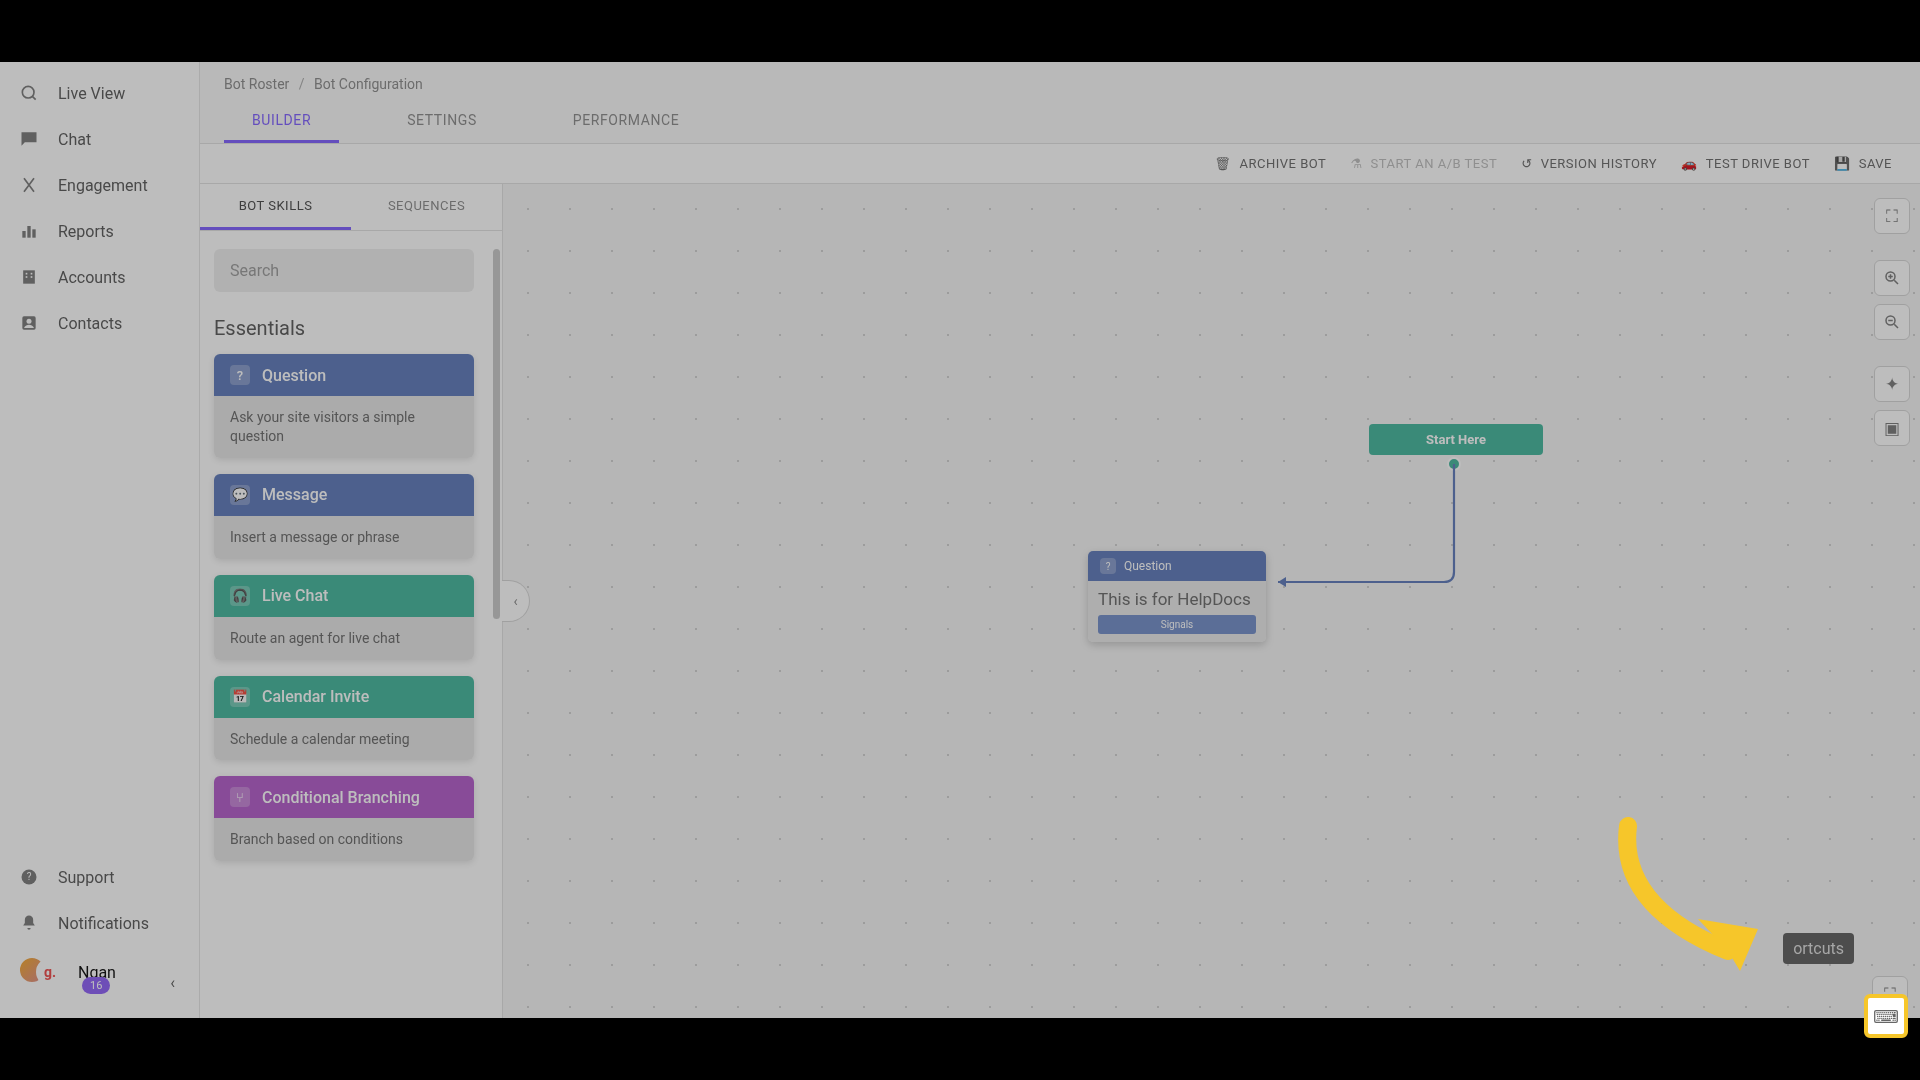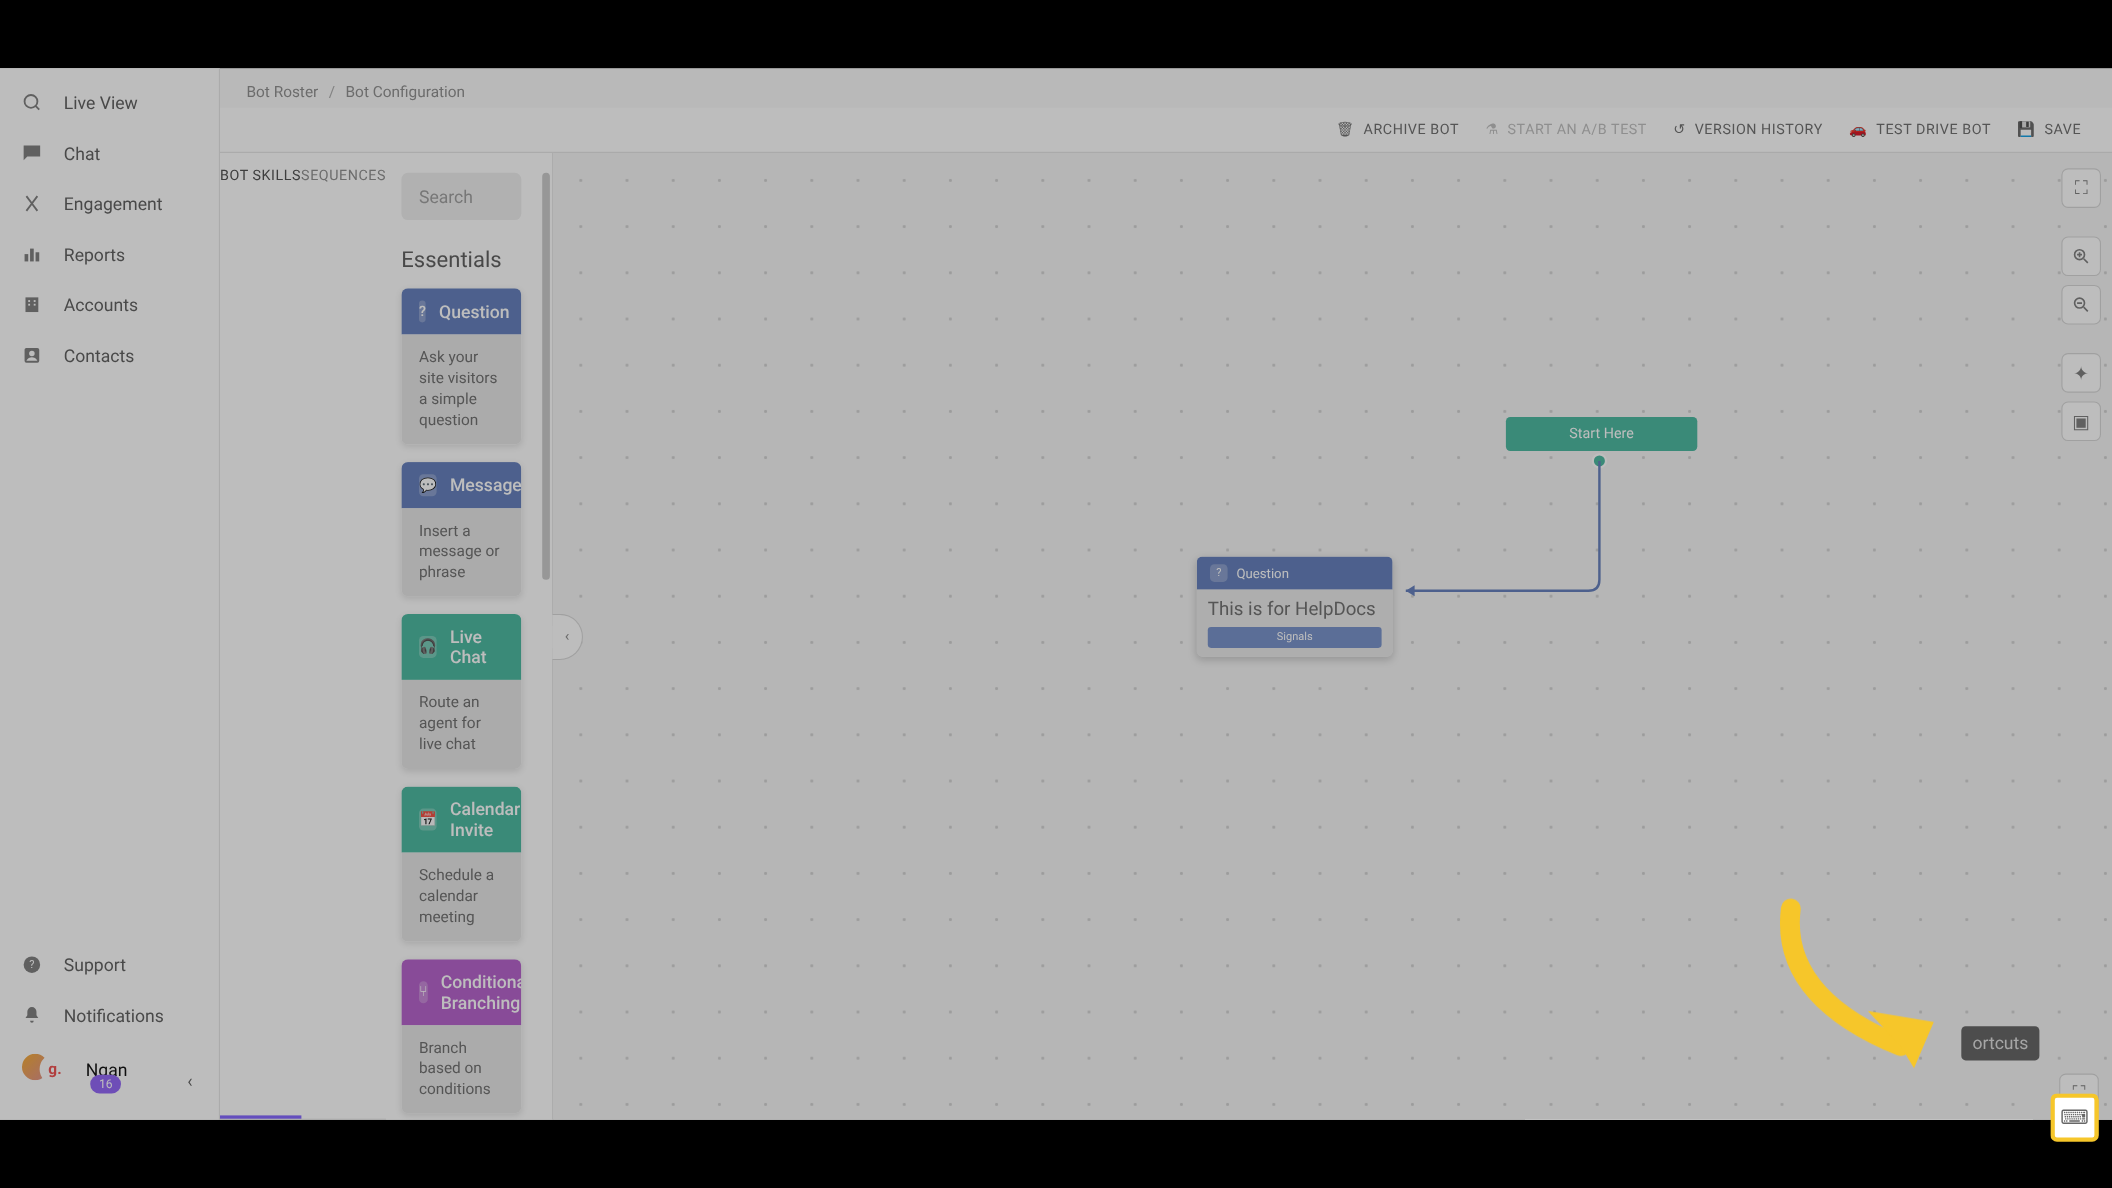--- a/index.html
+++ b/index.html
@@ -29,21 +29,21 @@
 .title-row h1{font-size:20px;font-weight:600;color:#333}
 .edit-ic{color:#777;cursor:pointer}
 .status-chip{background:#e8e8e8;color:#777;font-size:13px;padding:4px 12px;border-radius:4px}
 .tabs{display:flex;gap:40px;padding:0 24px;border-bottom:1px solid #e0e0e0}
 .tab{padding:14px 28px 12px;font-size:14px;letter-spacing:0.6px;color:#888;cursor:pointer;border-bottom:3px solid transparent}
 .tab.active{color:#7c5cff;border-bottom-color:#7c5cff}
 .toolbar{display:flex;justify-content:flex-end;align-items:center;gap:24px;padding:12px 28px;border-bottom:1px solid #e0e0e0;background:#fff;font-size:13px;letter-spacing:0.5px}
 .toolbar .tbtn{display:flex;align-items:center;gap:8px;color:#666;cursor:pointer}
 .toolbar .tbtn.disabled{color:#bbb}
 .workspace{flex:1;display:flex;min-height:0;position:relative}
-.panel{width:303px;background:#fff;border-right:1px solid #e0e0e0;display:flex;flex-direction:row}
+.panel{width:303px;background:#fff;border-right:1px solid #e0e0e0;display:flex;flex-direction:column}
 .panel-tabs{display:flex;border-bottom:1px solid #e0e0e0}
 .ptab{flex:1;text-align:center;padding:14px 0;font-size:13px;letter-spacing:0.5px;color:#888;cursor:pointer;border-bottom:3px solid transparent}
 .ptab.active{color:#444;border-bottom-color:#7c5cff}
 .panel-body{flex:1;overflow-y:auto;padding:18px 14px;position:relative}
 .panel-scroll{position:absolute;right:2px;top:18px;width:7px;height:370px;background:#c8c8c8;border-radius:4px}
 .search{width:calc(100% - 14px);background:#eee;border:none;border-radius:6px;padding:12px 16px;font-size:16px;color:#666;margin-bottom:18px}
 .search::placeholder{color:#999}
 .section-h{font-size:20px;color:#555;margin:6px 0 14px}
 .skill{border-radius:6px;overflow:hidden;margin-bottom:16px;box-shadow:0 2px 6px rgba(0,0,0,0.12);width:calc(100% - 14px)}
 .skill-head{display:flex;align-items:center;gap:12px;padding:11px 16px;color:#fff;font-size:16px;font-weight:500}
@@ -53,21 +53,21 @@
 .sk-purple{background:#b157c9}
 .skill-ic{width:20px;height:20px;background:rgba(255,255,255,0.25);border-radius:4px;display:flex;align-items:center;justify-content:center;font-size:13px}
 .canvas{flex:1;position:relative;background:#f5f5f5;background-image:radial-gradient(circle,#cfcfcf 1.2px,transparent 1.4px);background-size:42px 42px;background-position:4px 4px}
 .collapse-handle{position:absolute;left:-1px;top:50%;transform:translateY(-50%);width:28px;height:42px;background:#fff;border:1px solid #d5d5d5;border-left:none;border-radius:0 22px 22px 0;display:flex;align-items:center;justify-content:center;color:#888;cursor:pointer;font-size:14px}
 .ctrl-col{position:absolute;right:10px;top:14px;display:flex;flex-direction:column;gap:8px}
 .sq{width:36px;height:36px;background:#fff;border:1px solid #d5d5d5;border-radius:6px;display:flex;align-items:center;justify-content:center;color:#777;cursor:pointer;font-size:17px}
 .shortcuts-pill{position:absolute;right:66px;bottom:54px;background:#5a5a5a;color:#ddd;font-size:16px;padding:6px 10px;border-radius:4px}
 .kbd-btn{position:absolute;right:12px;bottom:42px;width:44px;height:44px;background:#fff;border:4px solid #f6c62a;border-radius:6px;display:flex;align-items:center;justify-content:center;color:#666;z-index:60;font-size:18px}
 .fs-btn{position:absolute;right:12px;bottom:6px}
 .arrow{position:absolute;right:70px;bottom:30px;z-index:60;pointer-events:none}
-.node-start{position:absolute;left:866px;top:240px;width:174px;background:#3fb49a;color:#fff;text-align:center;font-size:13px;font-weight:400;padding:8px 0;border-radius:4px}
+.node-start{position:absolute;left:866px;top:240px;width:174px;background:#3fb49a;color:#fff;text-align:center;font-size:13px;font-weight:700;padding:8px 0;border-radius:4px}
 .node-dot{position:absolute;left:944px;top:273px;width:14px;height:14px;background:#3fb49a;border:2px solid #fff;border-radius:50%}
 .node-q{position:absolute;left:585px;top:367px;width:178px;border-radius:5px;overflow:hidden;box-shadow:0 3px 8px rgba(0,0,0,0.2)}
 .node-q .h{background:#5a77b8;color:#fff;font-size:12px;padding:7px 12px;display:flex;align-items:center;gap:8px}
 .node-q .b{background:#e9e9e9;padding:8px 10px}
 .node-q .t{font-size:17px;color:#666;margin-bottom:6px}
 .node-q .sig{background:#6f8bc7;color:#fff;font-size:10px;text-align:center;padding:4px 0;border-radius:3px}
 svg.wire{position:absolute;left:760px;top:273px;overflow:visible;pointer-events:none}
 </style>
 </head>
 <body>
@@ -167,20 +167,25 @@
         <span class="collapse-caret">‹</span>
       </div>
     </div>
   </div>
 
   <div class="main">
     <div class="crumbs">
       <a>Bot Roster</a>
       <span class="crumb-sep">/</span>
       <span>Bot Configuration</span>
+    </div>
+    <div class="tabs">
+      <div class="tab active">BUILDER</div>
+      <div class="tab">SETTINGS</div>
+      <div class="tab">PERFORMANCE</div>
     </div>
     <div class="toolbar">
       <div class="tbtn">
           <span>🗑</span>
           <span>ARCHIVE BOT</span>
         </div>
       <div class="tbtn disabled">
           <span>⚗</span>
           <span>START AN A/B TEST</span>
         </div>

